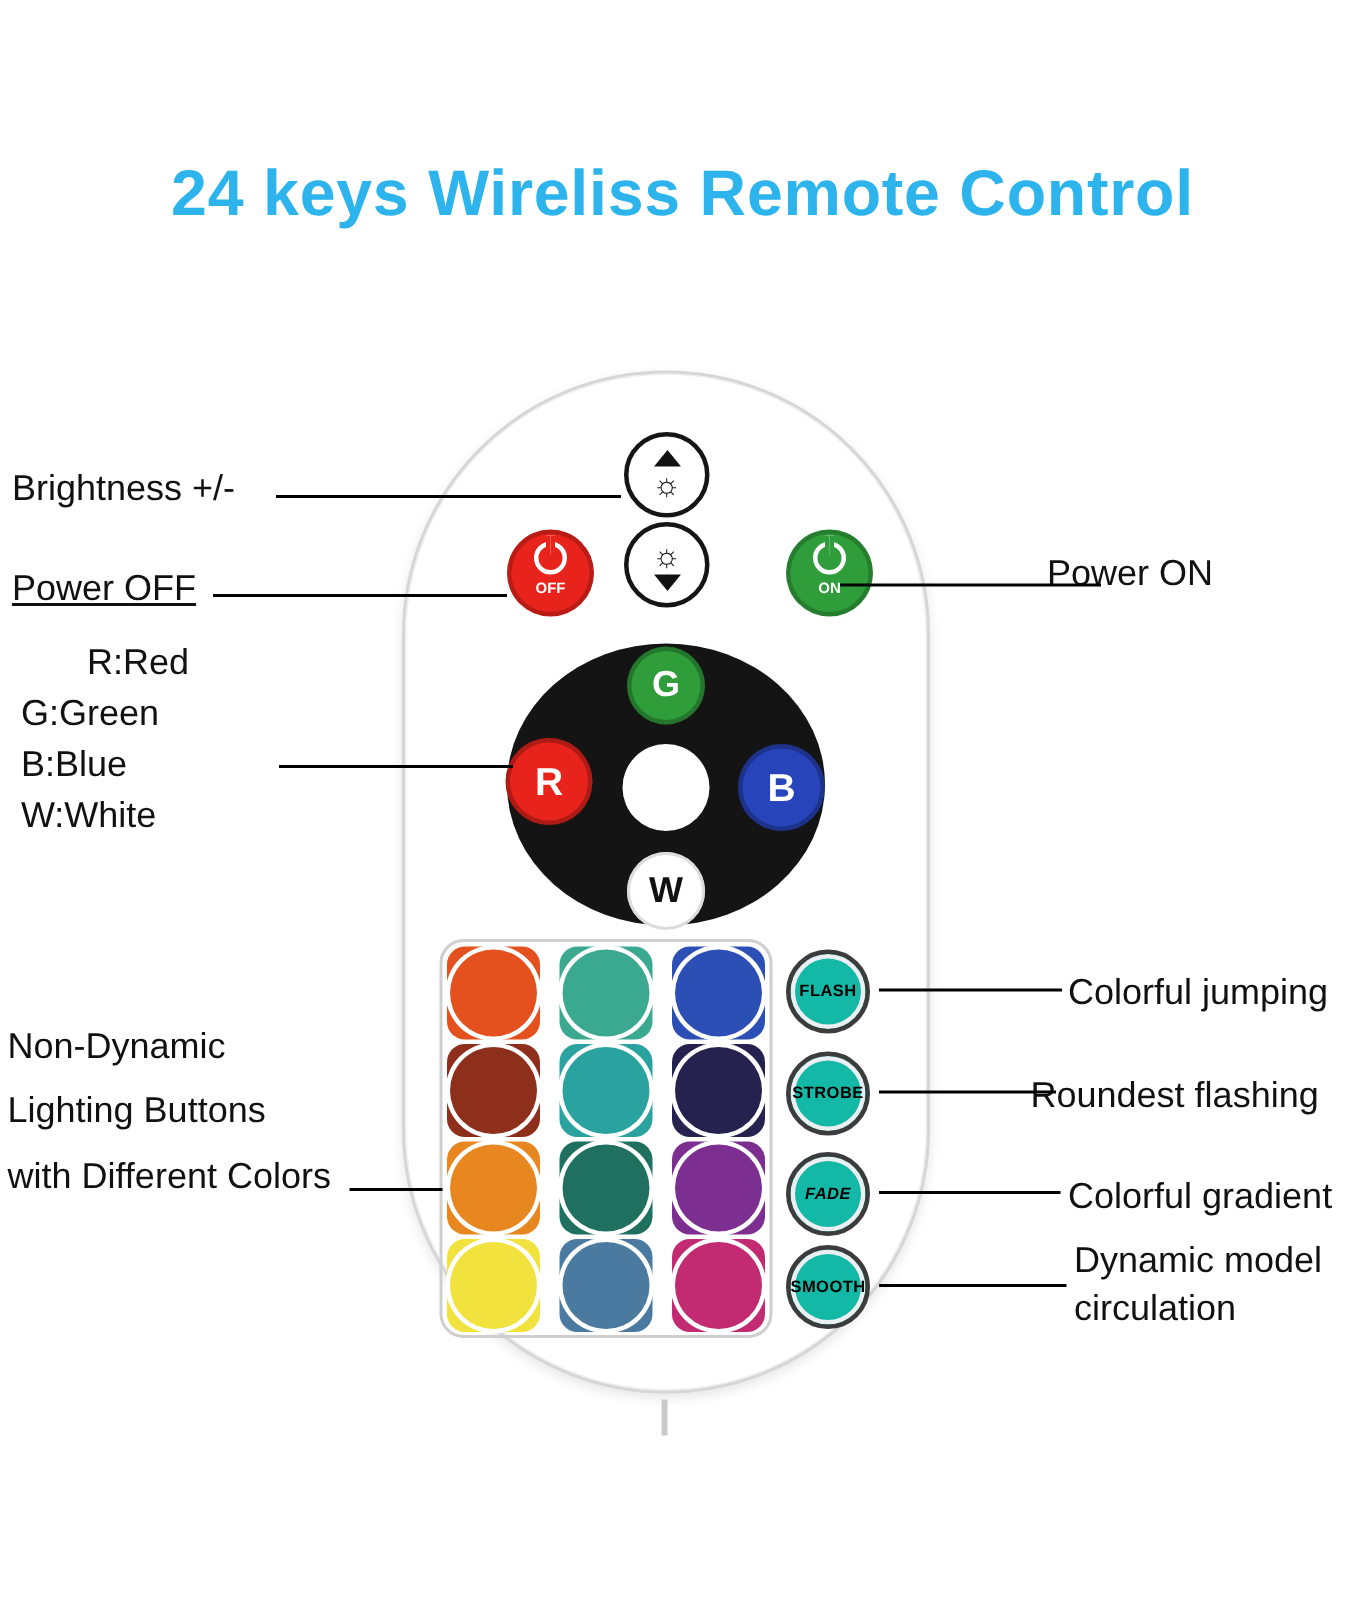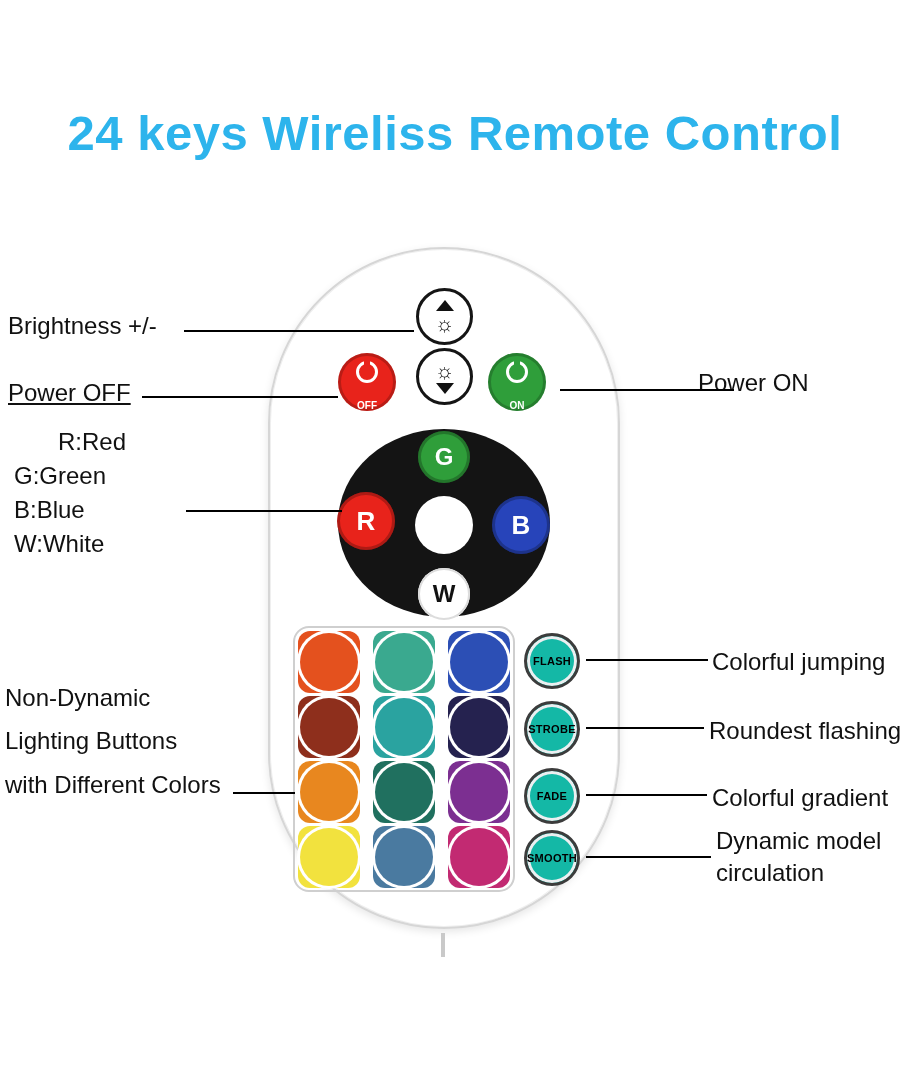--- a/index.html
+++ b/index.html
@@ -1,20 +1,20 @@
 <!DOCTYPE html>
 <html><head>
 <meta charset="utf-8">
 <style>
   * { margin:0; padding:0; box-sizing:border-box; }
   body { background:#fff; font-family:"Liberation Sans", sans-serif; }
   .canvas { position:relative; width:910px; height:1080px; background:#ffffff; overflow:hidden; }
 
   .title { position:absolute; left:0; top:105px; width:100%; text-align:center;
-           font-size:49px; font-weight:bold; color:#2db4ec; letter-spacing:0.5px; }
+           font-size:43px; font-weight:bold; color:#2db4ec; letter-spacing:0.5px; }
 
   .label { position:absolute; font-size:24px; color:#111; white-space:nowrap; }
   .ann-line { position:absolute; height:2px; background:#000; z-index:6; }
 
   
   .remote-body { position:absolute; left:268px; top:247px; width:352px; height:682px;
                  background:#fff; border:2px solid #d6d6d6; border-radius:176px;
                  box-shadow:0 3px 8px rgba(0,0,0,0.10), inset 0 0 0 1px #efefef; }
   .remote-mark { position:absolute; left:441px; top:933px; width:4px; height:24px; background:#c9c9c9; }
 
@@ -29,21 +29,21 @@
   .sun { font-size:21px; line-height:1; color:#111; font-weight:bold; }
 
   
   .power-btn { position:absolute; width:58px; height:58px; border-radius:50%;
                background:var(--c); box-shadow:inset 0 0 0 3px rgba(0,0,0,0.20);
                display:flex; flex-direction:column; align-items:center; z-index:3; }
   .pwr-icon { position:relative; width:22px; height:22px; border:3px solid #fff; border-radius:50%;
               margin-top:8px; }
   .pwr-bar { position:absolute; left:50%; transform:translateX(-50%); top:-7px; width:4px; height:13px;
              background:#fff; border-left:3px solid var(--c); border-right:3px solid var(--c); }
-  .pwr-label { color:#fff; font-size:10px; font-weight:bold; line-height:1; margin-top:18px; }
+  .pwr-label { color:#fff; font-size:10px; font-weight:bold; line-height:1; margin-top:5px; }
 
   
   .dpad-bg { position:absolute; left:338px; top:429px; width:212px; height:188px;
              background:#141414; border-radius:50%; z-index:1; }
   .dpad-btn { position:absolute; border-radius:50%; display:flex; align-items:center; justify-content:center;
               font-weight:bold; color:#fff; background:var(--c);
               box-shadow:inset 0 0 0 3px rgba(0,0,0,0.25); z-index:2; }
   .sz52 { width:52px; height:52px; font-size:24px; }
   .sz58 { width:58px; height:58px; font-size:26px; }
   .is-light { color:#111; box-shadow:inset 0 0 0 2px #dcdcdc; }
@@ -84,21 +84,21 @@
     <span class="sun">☼</span>
     <span class="tri-down"></span>
   </div>
 
   <div class="power-btn" style="left: 338px; top: 353px; --c: #e8231b;">
     <span class="pwr-icon">
       <span class="pwr-bar"></span>
     </span>
     <span class="pwr-label">OFF</span>
   </div>
-  <div class="power-btn" style="left: 488px; top: 353px; --c: #2f9e3a;">
+  <div class="power-btn" style="left: 524px; top: 353px; --c: #2f9e3a;">
     <span class="pwr-icon">
       <span class="pwr-bar"></span>
     </span>
     <span class="pwr-label">ON</span>
   </div>
 
   <div class="dpad-bg"></div>
   <div class="dpad-btn sz52" style="left: 418px; top: 431px; --c: #2f9e3a;">G</div>
   <div class="dpad-btn sz58" style="left: 337px; top: 492px; --c: #e8231b;">R</div>
   <div class="dpad-center"></div>
@@ -116,36 +116,36 @@
     <div class="color-key" style="--c: #e8871f;"></div>
     <div class="color-key" style="--c: #20705f;"></div>
     <div class="color-key" style="--c: #7c2f91;"></div>
     <div class="color-key" style="--c: #f2e23e;"></div>
     <div class="color-key" style="--c: #4a7aa0;"></div>
     <div class="color-key" style="--c: #c22a72;"></div>
   </div>
 
   <div class="mode-btn" style="top:633px;">FLASH</div>
   <div class="mode-btn" style="top:701px;">STROBE</div>
-  <div class="mode-btn" style="top:768px;">FADE</div>
+  <div class="mode-btn" style="top:768px;font-style:italic;">FADE</div>
   <div class="mode-btn" style="top:830px;">SMOOTH</div>
 
   <div class="label" style="left:8px;  top:312px;">Brightness +/-</div>
   <div class="label" style="left:8px;  top:379px;text-decoration:underline;">Power OFF</div>
   <div class="label" style="left:14px; top:428px;margin-left:44px;">R:Red</div>
   <div class="label" style="left:14px; top:462px;text-align:center;">G:Green</div>
   <div class="label" style="left:14px; top:496px;">B:Blue</div>
   <div class="label" style="left:14px; top:530px;">W:White</div>
   <div class="label" style="left:5px;  top:684px;">Non-Dynamic</div>
   <div class="label" style="left:5px;  top:727px;">Lighting Buttons</div>
   <div class="label" style="left:5px;  top:771px;">with Different Colors</div>
 
   <div class="label" style="left:698px; top:369px;">Power ON</div>
   <div class="label" style="left:712px; top:648px;text-align:right;">Colorful jumping</div>
-  <div class="label" style="left:709px; top:717px;">Roundest flashing</div>
+  <div class="label" style="left:687px; top:717px;">Roundest flashing</div>
   <div class="label" style="left:716px; top:827px;">Dynamic model</div>
   <div class="label" style="left:712px; top:784px;">Colorful gradient</div>
   <div class="label" style="left:716px; top:859px;">circulation</div>
 
   <div class="ann-line" style="left:184px; top:330px; width:230px;"></div>
   <div class="ann-line" style="left:142px; top:396px; width:196px;"></div>
   <div class="ann-line" style="left:186px; top:510px; width:156px;"></div>
   <div class="ann-line" style="left:233px; top:792px; width:62px;"></div>
   <div class="ann-line" style="left:560px; top:389px; width:174px;"></div>
   <div class="ann-line" style="left:586px; top:659px; width:122px;"></div>

